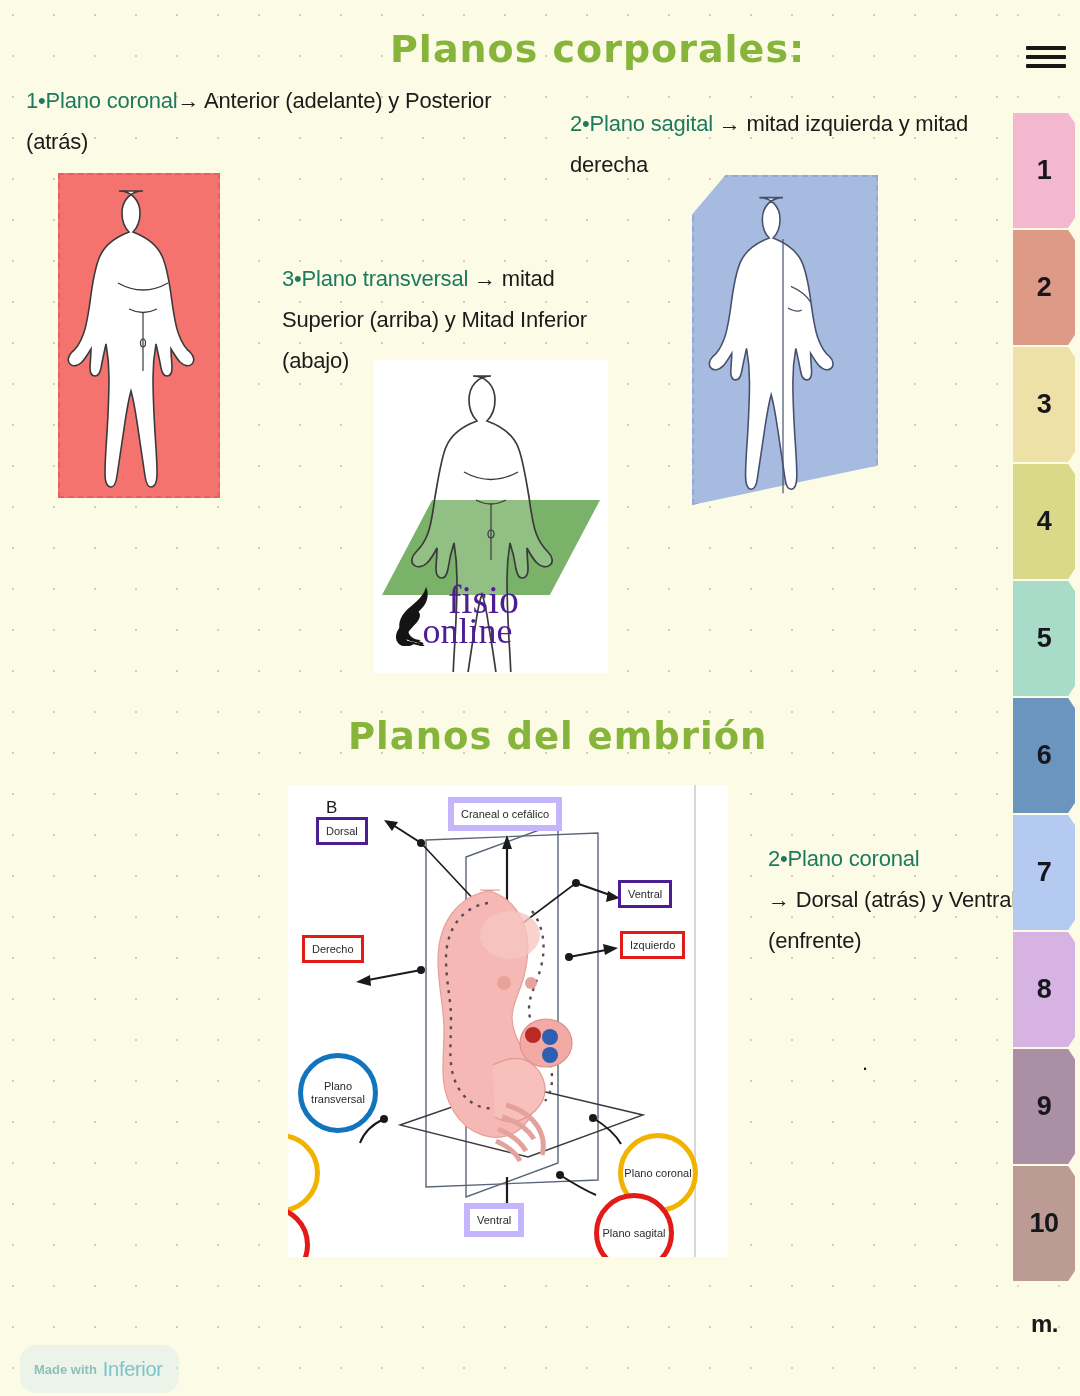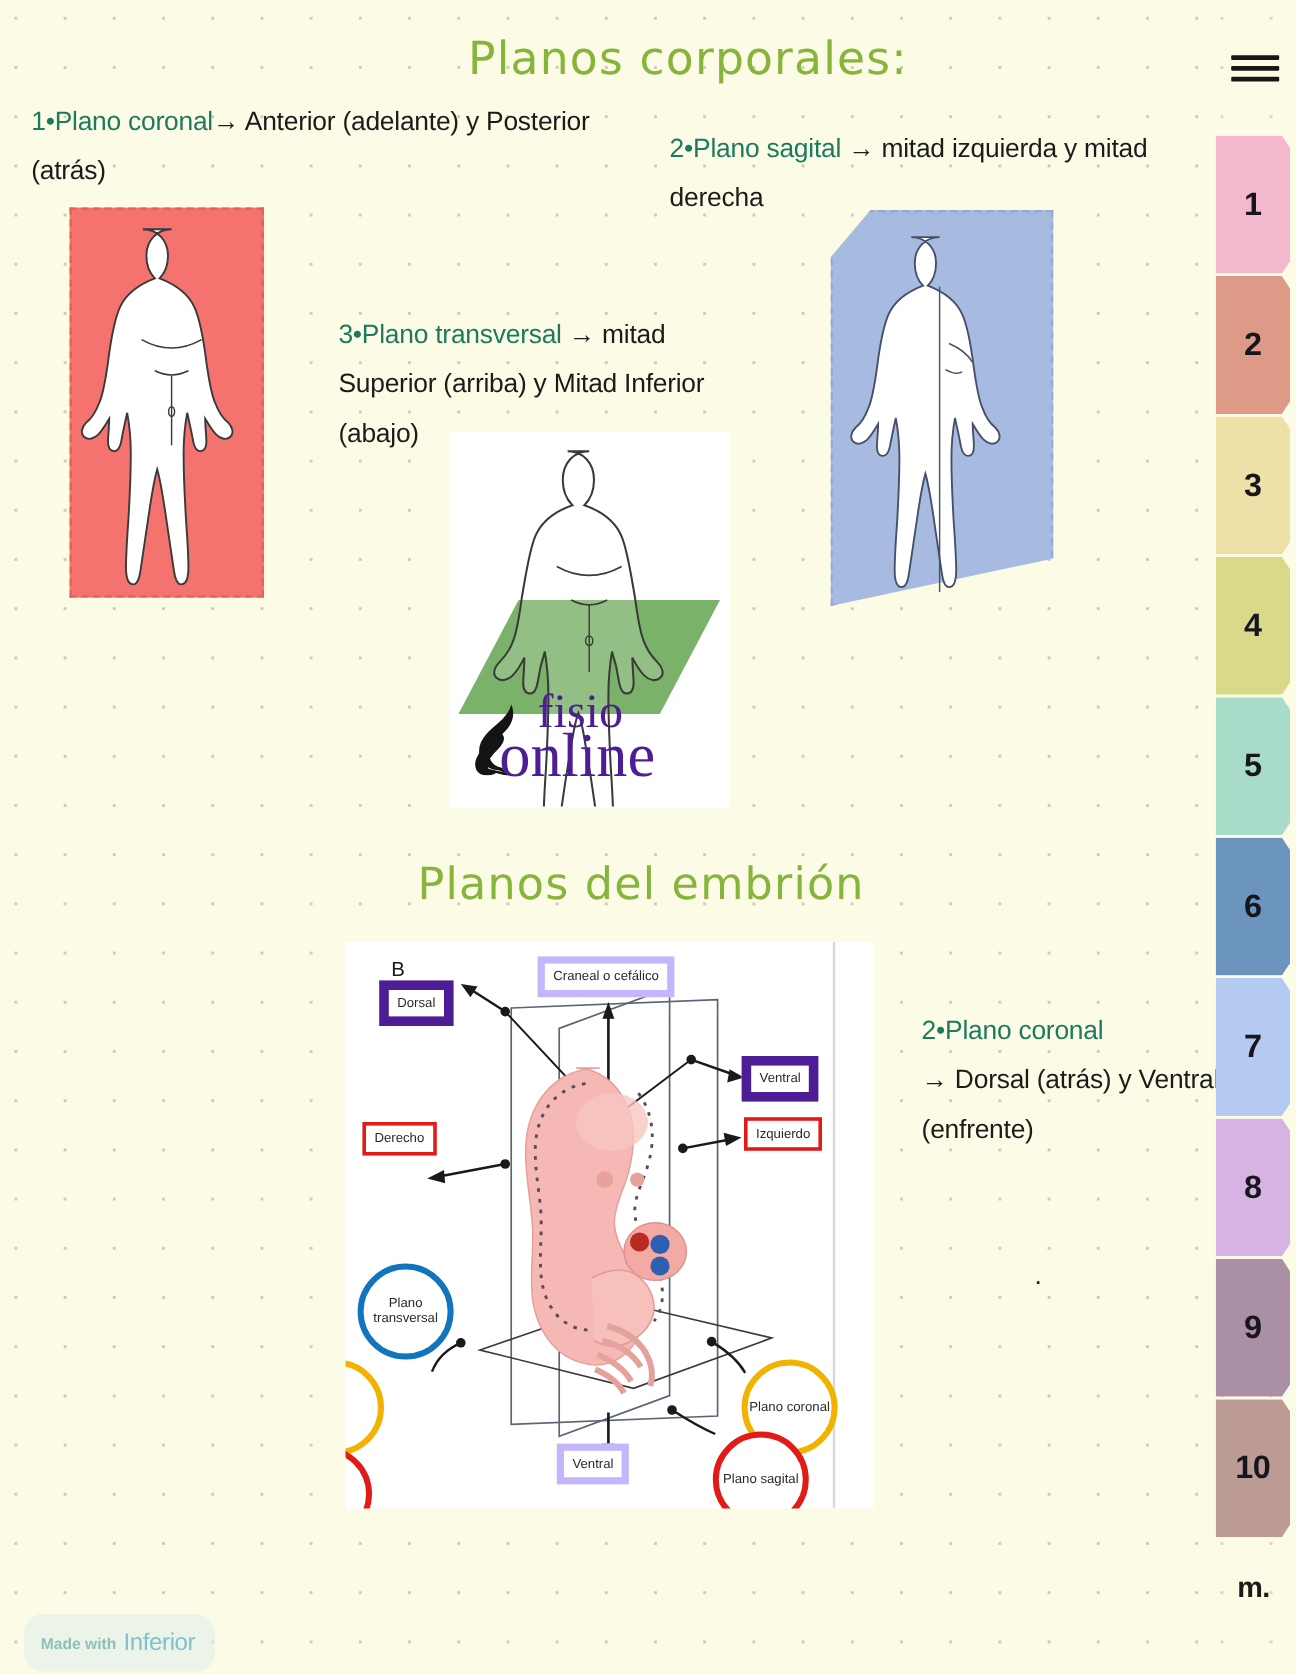--- a/index.html
+++ b/index.html
@@ -95,21 +95,21 @@
     font-size: 24px;
     font-weight: 600;
     color: #1a1a1a;
     letter-spacing: -0.5px;
   }
 
   
   .handwritten-title {
     position: absolute;
     font-family: "DejaVu Sans", sans-serif;
-    font-weight: 400;
+    font-weight: 700;
     color: #87b53b;
     letter-spacing: 1px;
   }
 
   #title-corporales {
     left: 390px;
     top: 27px;
     font-size: 38px;
   }
 
@@ -125,21 +125,21 @@
     font-family: "Liberation Sans", sans-serif;
     font-size: 22px;
     line-height: 41px;
     color: #1b1b1b;
     letter-spacing: -0.2px;
   }
   .hl { color: #1d7a5f; }
   .arrow { font-size: 22px; }
 
   #note-1 { left: 26px; top: 80px; width: 470px; }
-  #note-2 { left: 558px; top: 103px; width: 420px; }
+  #note-2 { left: 570px; top: 103px; width: 420px; }
   #note-3 { left: 282px; top: 258px; width: 330px; }
   #note-4 { left: 30px; top: 838px; width: 250px; }
   #note-5 { left: 768px; top: 838px; width: 250px; }
 
   #stray-dot {
     position: absolute;
     left: 862px;
     top: 1050px;
     font-size: 22px;
     color: #1b1b1b;
@@ -210,21 +210,21 @@
   #fisio-logo .fisio-mark {
     width: 48px; height: 62px;
     margin-right: 2px;
   }
   #fisio-logo .fisio-words {
     font-family: Liberation Serif, serif;
     color: #4c1d95;
     line-height: 0.82;
   }
   #fisio-logo .fisio-w1 { font-size: 40px; font-weight: 400; display:block; margin-left: 4px;}
-  #fisio-logo .fisio-w2 { font-size: 52px; font-weight: 400; display:block; margin-left: -28px; text-align: center;}
+  #fisio-logo .fisio-w2 { font-size: 36px; font-weight: 400; display:block; margin-left: -28px; text-align: center;}
 
   
   #fig-embryo {
     position: absolute;
     left: 288px;
     top: 785px;
     width: 440px;
     height: 472px;
     background: #ffffff;
     overflow: hidden;
@@ -236,21 +236,21 @@
   .emb-label {
     position: absolute;
     font-family: "Liberation Sans", sans-serif;
     font-size: 11px;
     color: #2a2a2a;
     padding: 5px 7px;
     background: #ffffff;
     white-space: nowrap;
   }
   .box-blue   { border: 6px solid #c4b5fd; }
-  .box-yellow { border: 8px solid #4c1d95; }
+  .box-yellow { border: 3px solid #4c1d95; }
   .box-red    { border: 3px solid #e01b18; }
 
   .emb-circle {
     position: absolute;
     border-radius: 50%;
     background: #ffffff;
     display: flex;
     align-items: center;
     justify-content: center;
     text-align: center;

